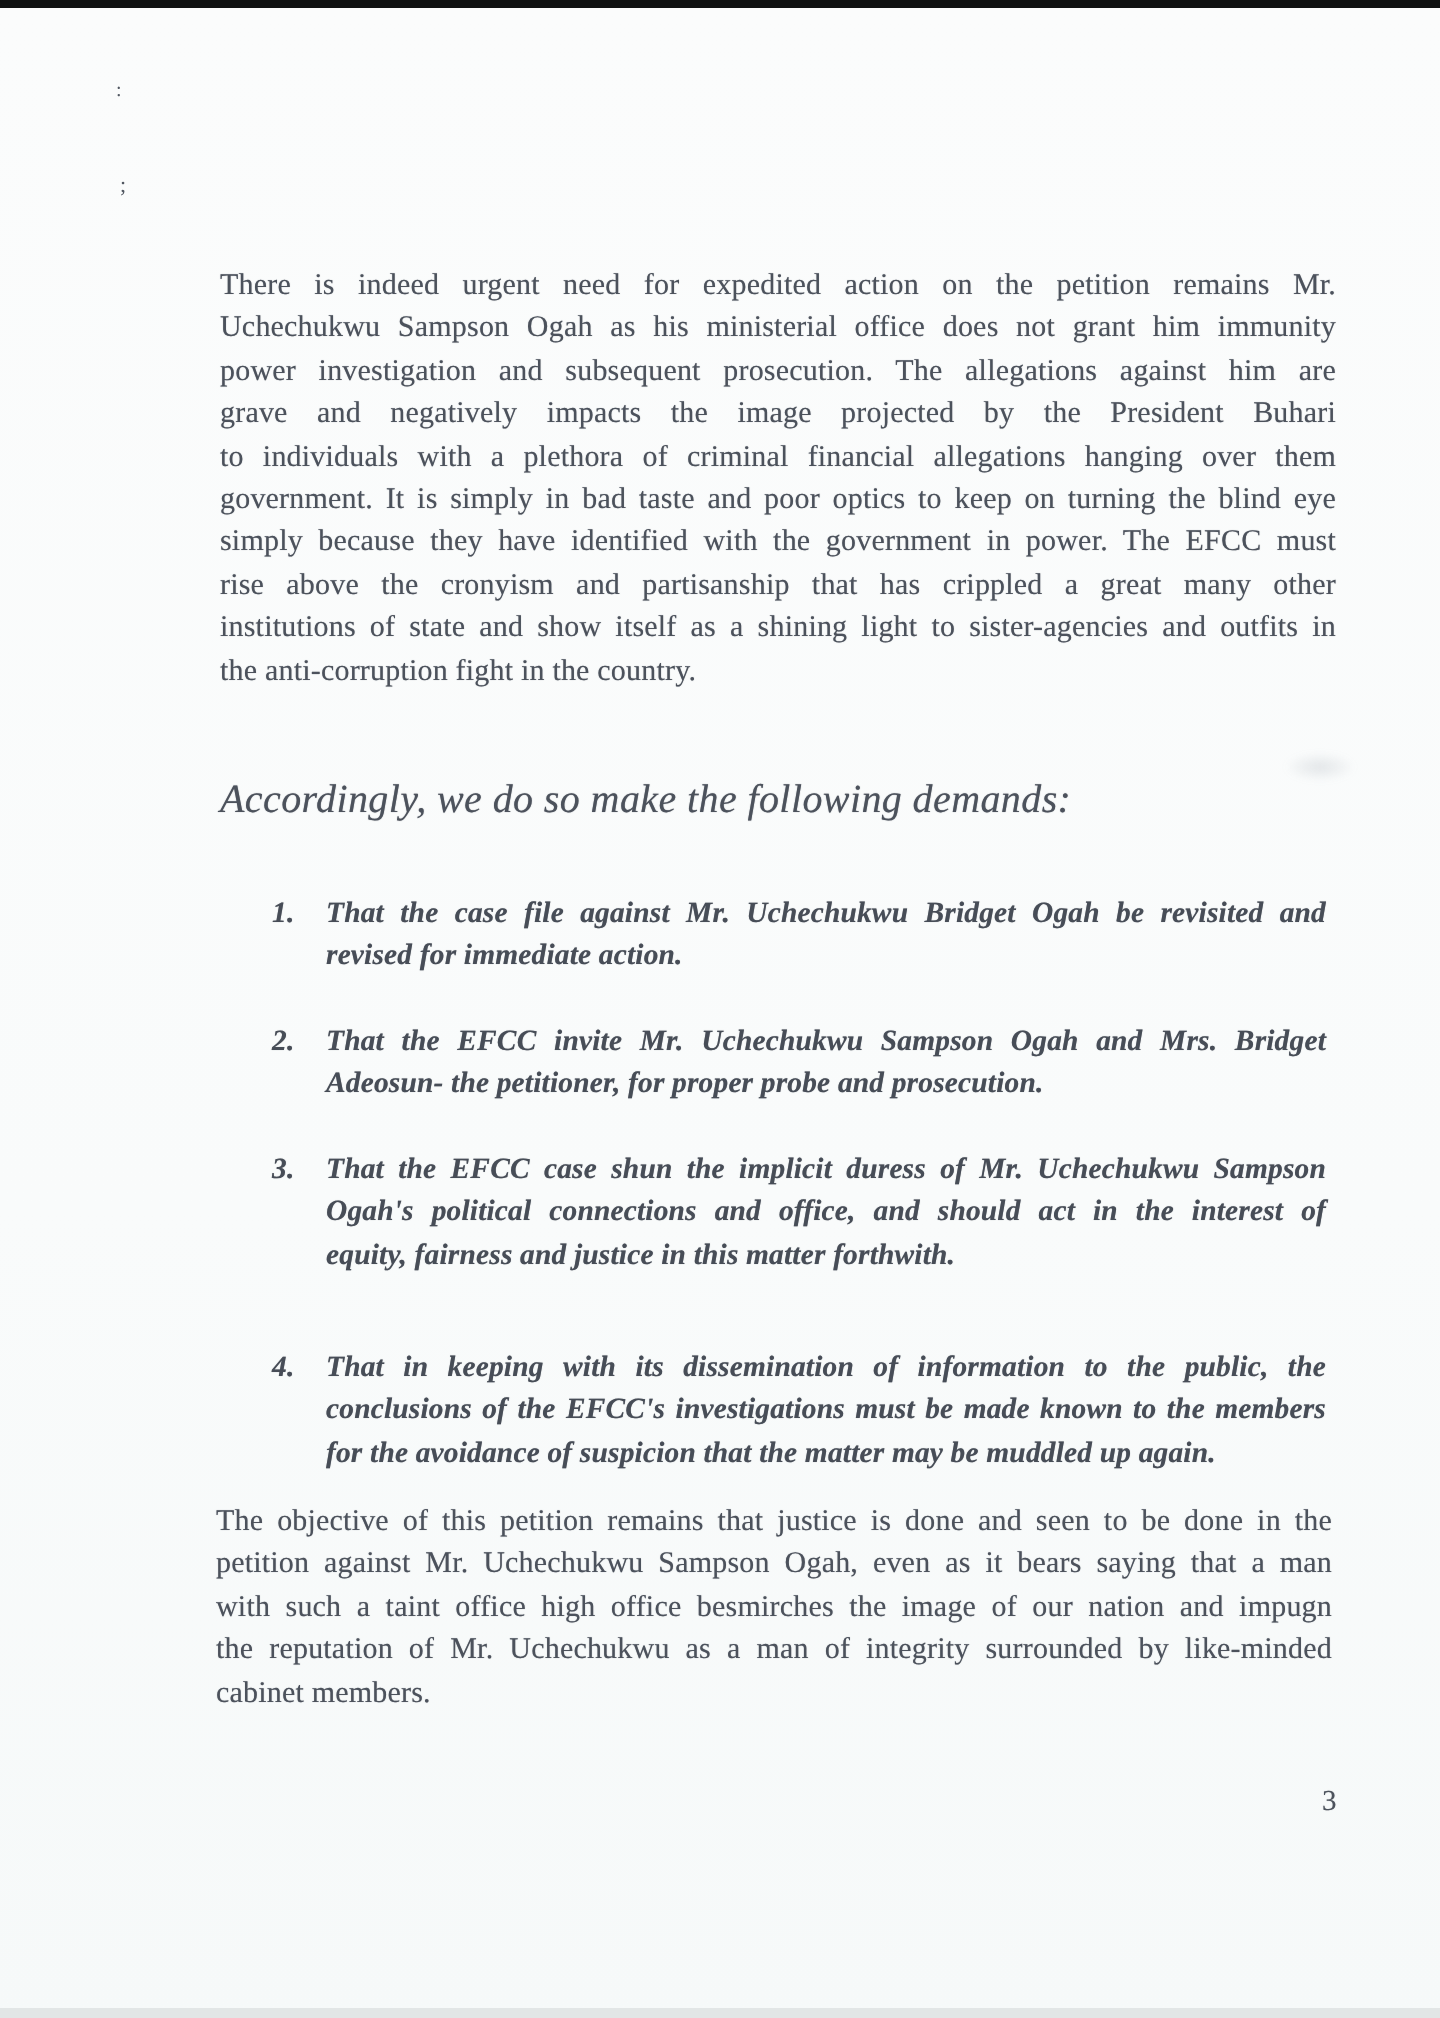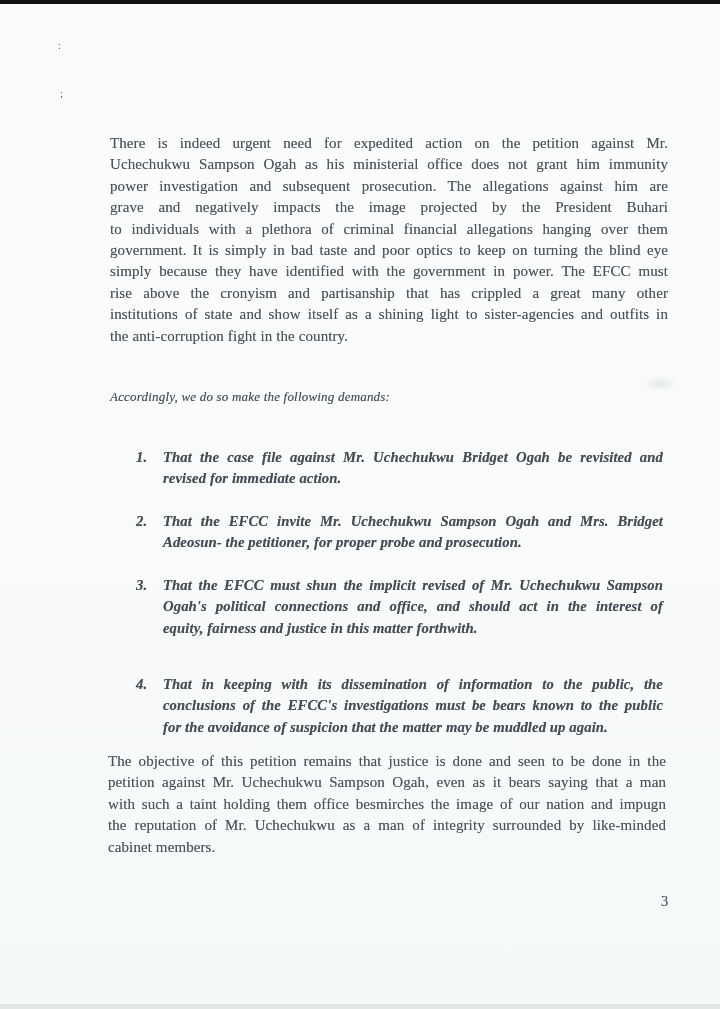--- a/index.html
+++ b/index.html
@@ -30,21 +30,21 @@
     font-size:15px; line-height:21.4px;
     letter-spacing:0.1px;
     text-shadow:0 0 0.45px rgba(76,82,92,0.55);
   }
   .jline { text-align:justify; text-align-last:justify; white-space:normal; }
   .jline:last-child { text-align-last:left; }
   .body-par { left:110px; top:133px; width:558px; }
   .closing-par { left:108px; top:751px; width:558px; }
   .demands-heading {
     position:absolute; left:110px; top:389px;
-    font-size:13px; font-style:italic; letter-spacing:0.2px;
+    font-size:20px; font-style:italic; letter-spacing:0.2px;
     text-shadow:0 0 0.5px rgba(70,76,86,0.65);
   }
   .demand {
     position:absolute; left:163px; width:500px;
     font-size:14.7px; line-height:21.3px;
     font-style:italic; font-weight:bold;
     color:#474d57;
     text-shadow:0 0 0.4px rgba(66,72,82,0.6);
     letter-spacing:0.1px;
   }
@@ -68,21 +68,21 @@
 <body>
 
 <div class="page">
 
   <div class="scan-top-bar"></div>
 
   <span class="stray-mark mark1">:</span>
   <span class="stray-mark mark2">;</span>
 
   <div class="textblock body-par">
-      <div class="jline">There is indeed urgent need for expedited action on the petition against Mr.</div>
+      <div class="jline">There is indeed urgent need for expedited action on the petition remains Mr.</div>
       <div class="jline">Uchechukwu Sampson Ogah as his ministerial office does not grant him immunity</div>
       <div class="jline">power investigation and subsequent prosecution. The allegations against him are</div>
       <div class="jline">grave and negatively impacts the image projected by the President Buhari</div>
       <div class="jline">to individuals with a plethora of criminal financial allegations hanging over them</div>
       <div class="jline">government. It is simply in bad taste and poor optics to keep on turning the blind eye</div>
       <div class="jline">simply because they have identified with the government in power. The EFCC must</div>
       <div class="jline">rise above the cronyism and partisanship that has crippled a great many other</div>
       <div class="jline">institutions of state and show itself as a shining light to sister-agencies and outfits in</div>
       <div class="jline">the anti-corruption fight in the country.</div>
     </div>
@@ -103,39 +103,39 @@
     <span class="num">2.</span>
     <div>
         <div class="jline">That the EFCC invite Mr. Uchechukwu Sampson Ogah and Mrs. Bridget</div>
         <div class="jline">Adeosun- the petitioner, for proper probe and prosecution.</div>
       </div>
   </div>
 
   <div class="demand d3">
     <span class="num">3.</span>
     <div>
-        <div class="jline">That the EFCC must shun the implicit revised of Mr. Uchechukwu Sampson</div>
+        <div class="jline">That the EFCC case shun the implicit duress of Mr. Uchechukwu Sampson</div>
         <div class="jline">Ogah's political connections and office, and should act in the interest of</div>
         <div class="jline">equity, fairness and justice in this matter forthwith.</div>
       </div>
   </div>
 
   <div class="demand d4">
     <span class="num">4.</span>
     <div>
         <div class="jline">That in keeping with its dissemination of information to the public, the</div>
-        <div class="jline">conclusions of the EFCC's investigations must be bears known to the public</div>
+        <div class="jline">conclusions of the EFCC's investigations must be made known to the members</div>
         <div class="jline">for the avoidance of suspicion that the matter may be muddled up again.</div>
       </div>
   </div>
 
   <div class="textblock closing-par">
       <div class="jline">The objective of this petition remains that justice is done and seen to be done in the</div>
       <div class="jline">petition against Mr. Uchechukwu Sampson Ogah, even as it bears saying that a man</div>
-      <div class="jline">with such a taint holding them office besmirches the image of our nation and impugn</div>
+      <div class="jline">with such a taint office high office besmirches the image of our nation and impugn</div>
       <div class="jline">the reputation of Mr. Uchechukwu as a man of integrity surrounded by like-minded</div>
       <div class="jline">cabinet members.</div>
     </div>
 
   <div class="page-number">3</div>
 
   <div class="scan-bottom-strip"></div>
 
 </div>
 

